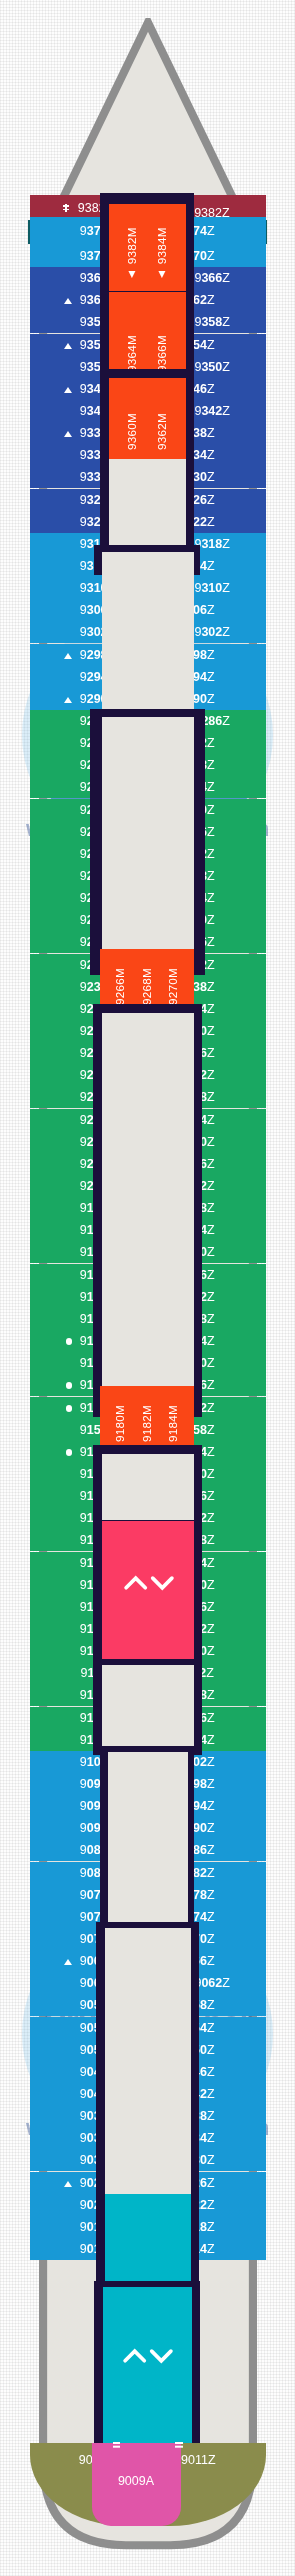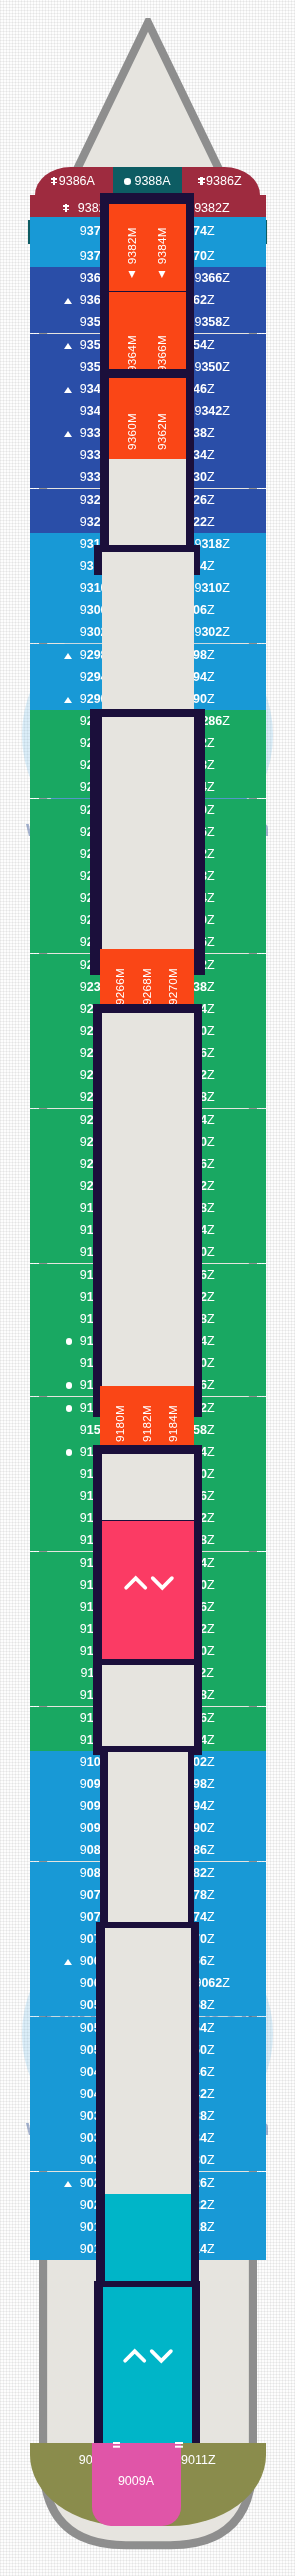--- a/index.html
+++ b/index.html
@@ -129,50 +129,28 @@
       <circle cx="60" cy="66" r="7" fill="#2f7fc1"></circle>
         <circle cx="80" cy="66" r="7" fill="#2f7fc1"></circle>
       <path d="M120 95 h120" stroke="#cfe4f5" stroke-width="3" stroke-dasharray="5 4"></path>
     </svg>
     <div class="wtxt big" style="top:92px;">CruiseMapper</div>
     <div class="wtxt small" style="top:203px;">www.cruisemapper.com</div>
   </div>
 
   <div class="plan">
 
-    <div class="capblk" style="left:35px;top:167px;width:224px;height:28px;">
-      <div style="position:absolute;left:0;top:0;width:78px;height:28px;background:#9e2b3f;
-                  border-top-left-radius:66px 52px;">
-        <div class="captxt" style="top:6.6px;">
-          <span class="wc"></span>
-          <span>9386A</span>
-        </div>
-      </div>
-      <div style="position:absolute;left:78px;top:0;width:69px;height:28px;background:#0d5c63;">
-        <div class="captxt" style="top:6.6px;">
-          <span class="dot"></span>
-          <span>9388A</span>
-        </div>
-      </div>
-      <div style="position:absolute;left:147px;top:0;width:78px;height:28px;background:#9e2b3f;
-                  border-top-right-radius:66px 52px;">
-        <div class="captxt" style="top:6.6px;">
-          <span class="wc"></span>
-          <span>9386Z</span>
-        </div>
-      </div>
-    </div>
 
     <div class="capblk" style="left:29.5px;top:195px;width:236px;height:25px;">
       <div style="position:absolute;left:0;top:0;width:236px;height:25px;background:#9e2b3f;"></div>
       <div class="side port" style="width:94px;height:25px;top:0;left:0;">
         <span class="cab"><span class="wc"></span>
         <span class="mk"></span><span>9382A</span></span>
       </div>
-      <div class="side star" style="width:94px;height:25px;top:0;right:0;">
+      <div class="side star" style="width:94px;height:25px;top:0;right:0;align-items:flex-end;">
         <span class="cab"><span class="wc"></span>
         <span class="mk"></span><span>9382Z</span></span>
       </div>
     </div>
 
     <div class="capblk" style="left:28px;top:220px;width:239px;height:23.6px;">
       <div style="position:absolute;left:0;top:0;width:239px;height:23.6px;background:#0d5c63;"></div>
       <div class="side port" style="width:96px;height:23.6px;top:0;left:0;">
         <span class="cab">9378A</span>
       </div>

